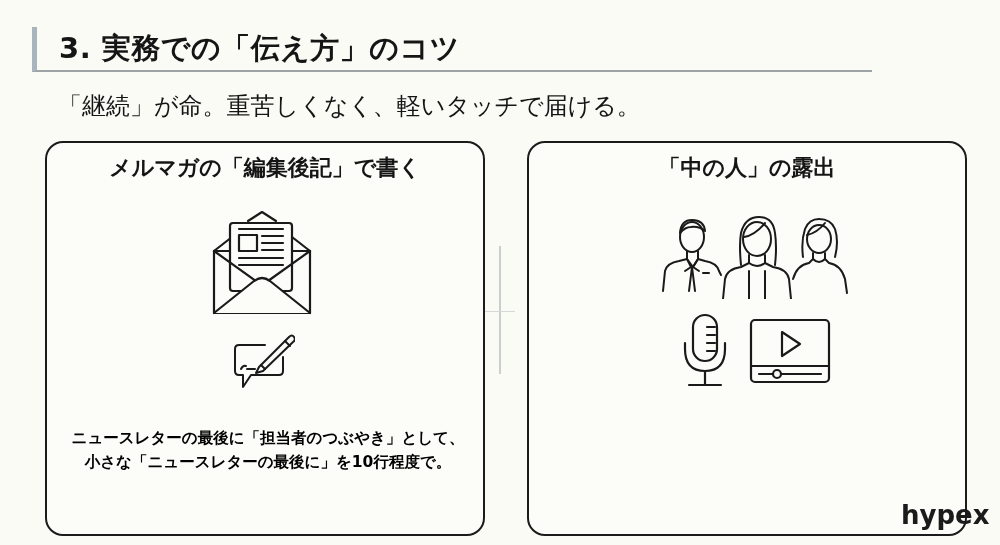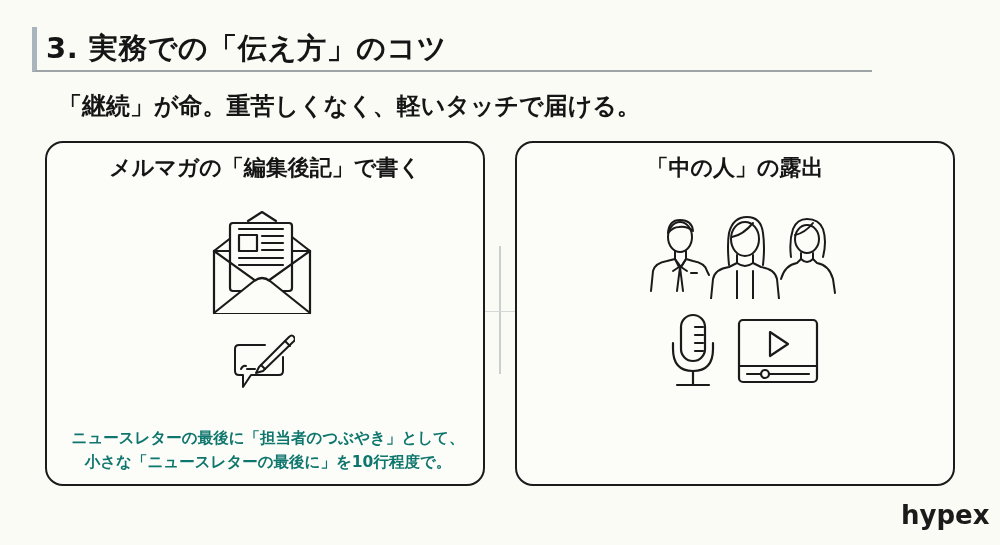--- a/index.html
+++ b/index.html
@@ -10,44 +10,44 @@
     color: #1a1a1a;
     position: relative;
   }
   .title-bar {
     position: absolute; left: 32px; top: 27px;
     width: 840px; height: 45px;
     border-left: 5px solid #a9b5bd;
     border-bottom: 2px solid #9ea3a6;
   }
   .title {
-    position: absolute; left: 9px; top: 2px;
+    position: absolute; left: 22px; top: 2px;
     font-size: 29px; font-weight: bold; letter-spacing: 0.5px;
     white-space: nowrap; color: #151515;
   }
   .subtitle {
     position: absolute; left: 58px; top: 90px;
-    font-size: 24px; font-weight: bold; white-space: nowrap; color: #151515;
+    font-size: 24px; font-weight: normal; white-space: nowrap; color: #151515;
   }
   .card {
-    position: absolute; top: 141px; width: 440px; height: 345px;
+    position: absolute; top: 141px; width: 440px; height: 395px;
     border: 2px solid #1b1b1b; border-radius: 18px;
     background: #fcfcf8;
   }
   .card.left { left: 45px; }
-  .card.right { left: 515px; font-family: Liberation Mono, monospace; }
+  .card.right { left: 527px; font-family: Liberation Mono, monospace; }
   .card-title {
     position: absolute; left: 0; right: 0; top: 10px;
     text-align: center; font-size: 22px; font-weight: bold; color: #151515;
     white-space: nowrap;
   }
   .card-body {
     position: absolute; left: 0; right: 0; top: 283px;
     text-align: center; font-size: 15.5px; font-weight: bold; line-height: 24px;
-    color: #0f766e; white-space: nowrap; margin-left: 6px;
+    color: #000000; white-space: nowrap; margin-left: 6px;
   }
   .icon { position: absolute; }
   .divider-v {
     position: absolute; left: 499px; top: 246px; width: 2px; height: 128px;
     background: #c8cfcc;
   }
   .divider-h {
     position: absolute; left: 485px; top: 311px; width: 30px; height: 1px;
     background: #d4d8d6;
   }

